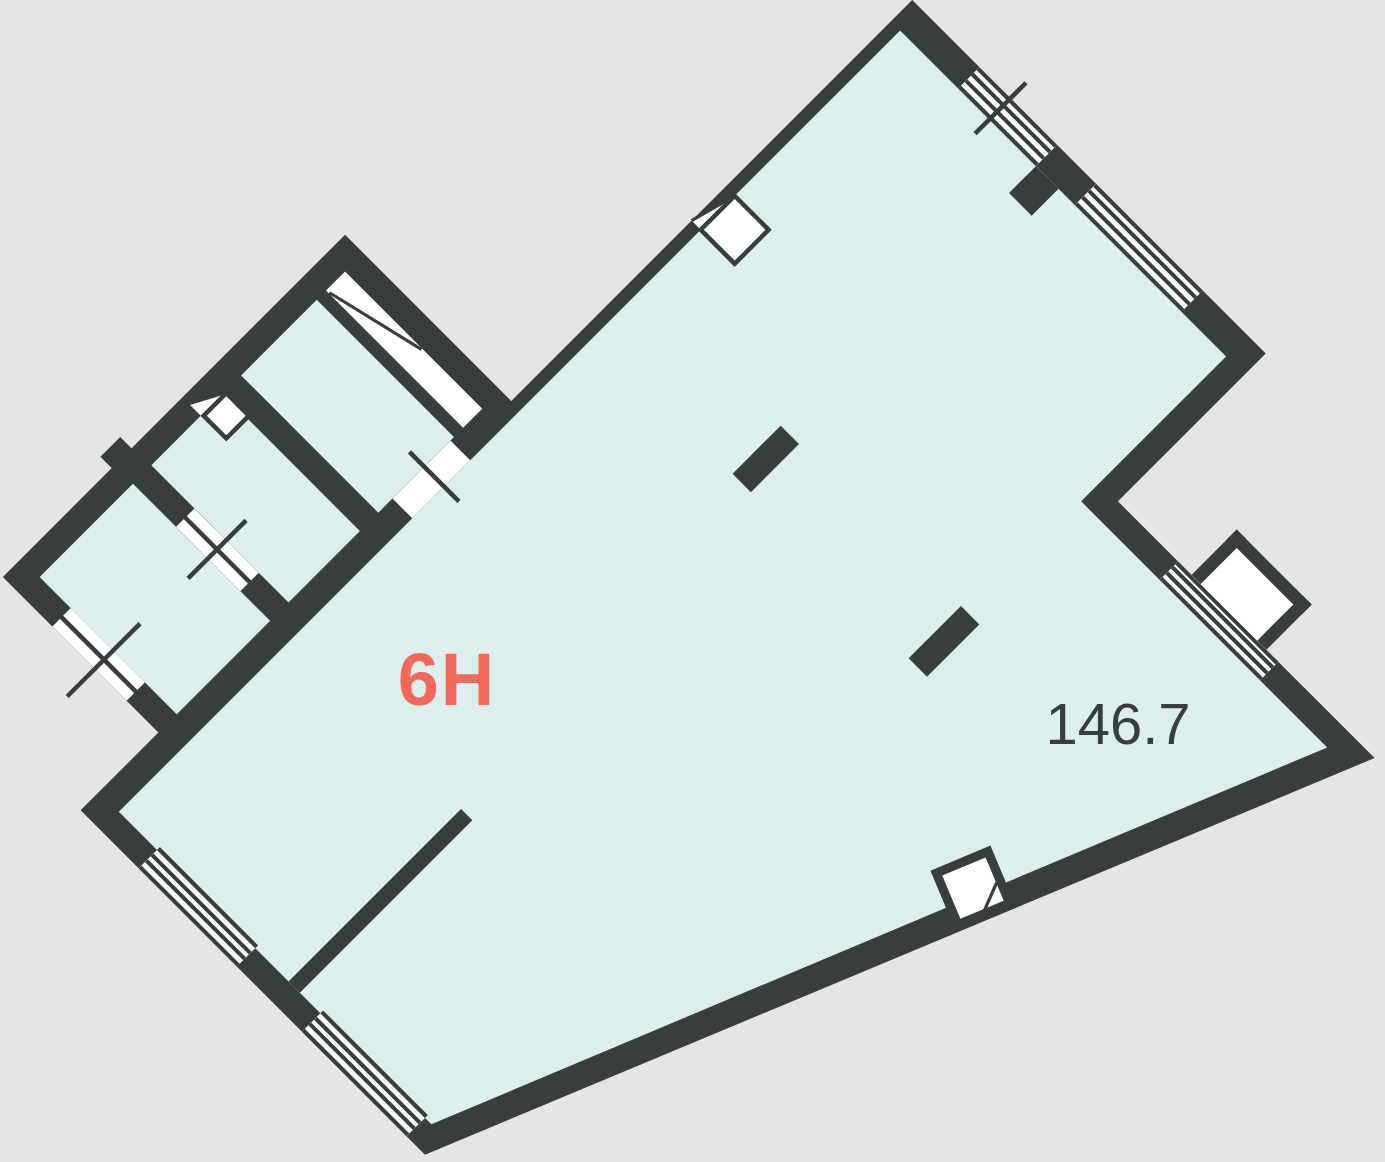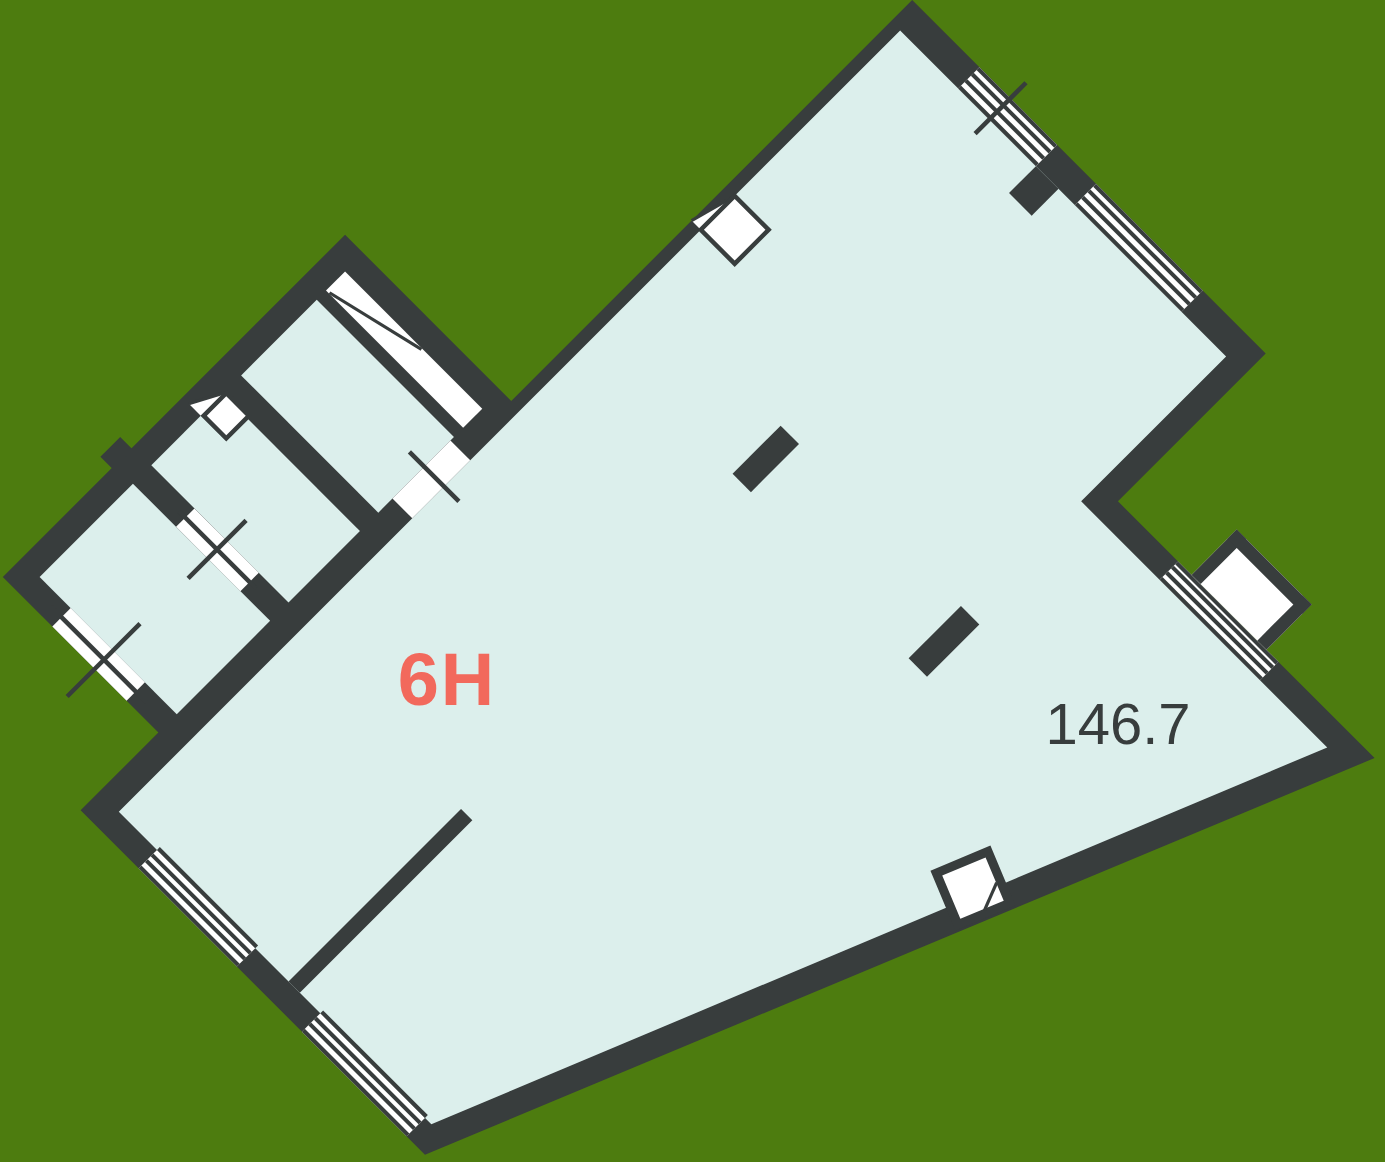--- a/index.html
+++ b/index.html
@@ -1,16 +1,16 @@
 <!DOCTYPE html>
 <html><head>
 <meta charset="utf-8">
 <style>
   html,body{margin:0;padding:0;background:#ffffff;}
-  .stage{position:relative;width:1385px;height:1162px;background:#4d7c0f;overflow:hidden;
+  .stage{position:relative;width:1385px;height:1162px;background:#e5e5e5;overflow:hidden;
          font-family:"Liberation Sans", sans-serif;}
   svg{position:absolute;left:0;top:0;}
   .wall{fill:#383d3d;}
   .floor{fill:#dcefec;}
   .opening{fill:#ffffff;}
   .thinline{stroke:#383d3d;stroke-width:4.5;fill:none;}
   .hatch{stroke:#383d3d;stroke-width:4;fill:none;}
   .foldline{stroke:#383d3d;stroke-width:3.2;fill:none;}
   .shaftbox{fill:#ffffff;stroke:#383d3d;stroke-width:4.5;}
   .unit-label{fill:#f2695c;font-weight:bold;font-size:74px;letter-spacing:2px;}

